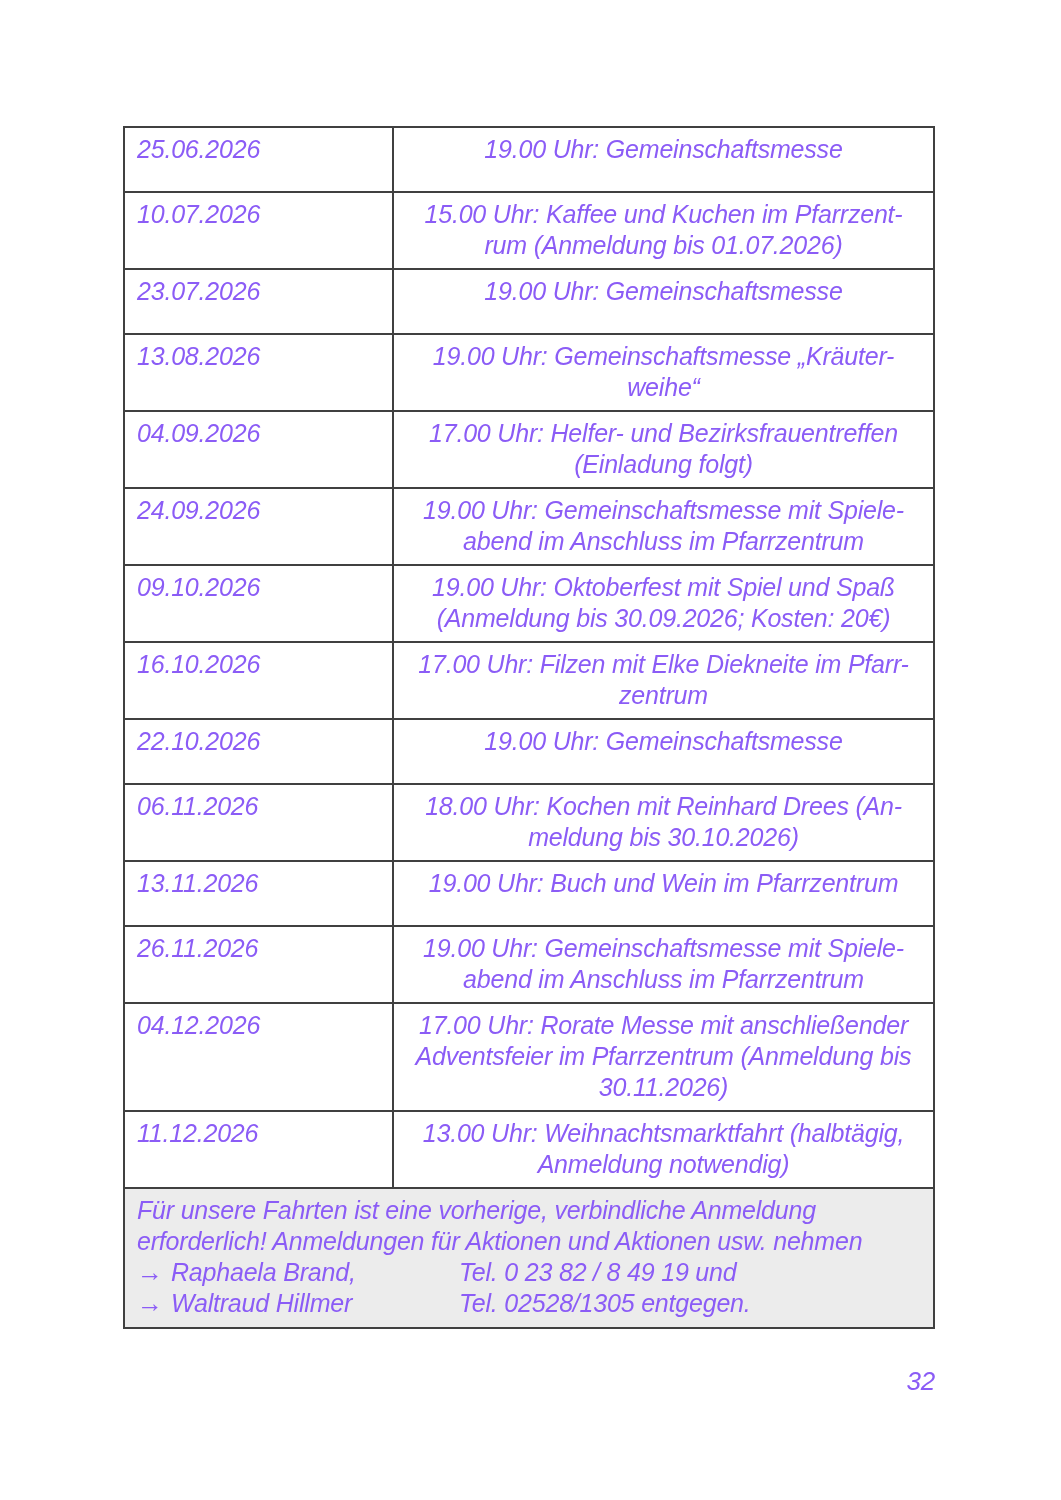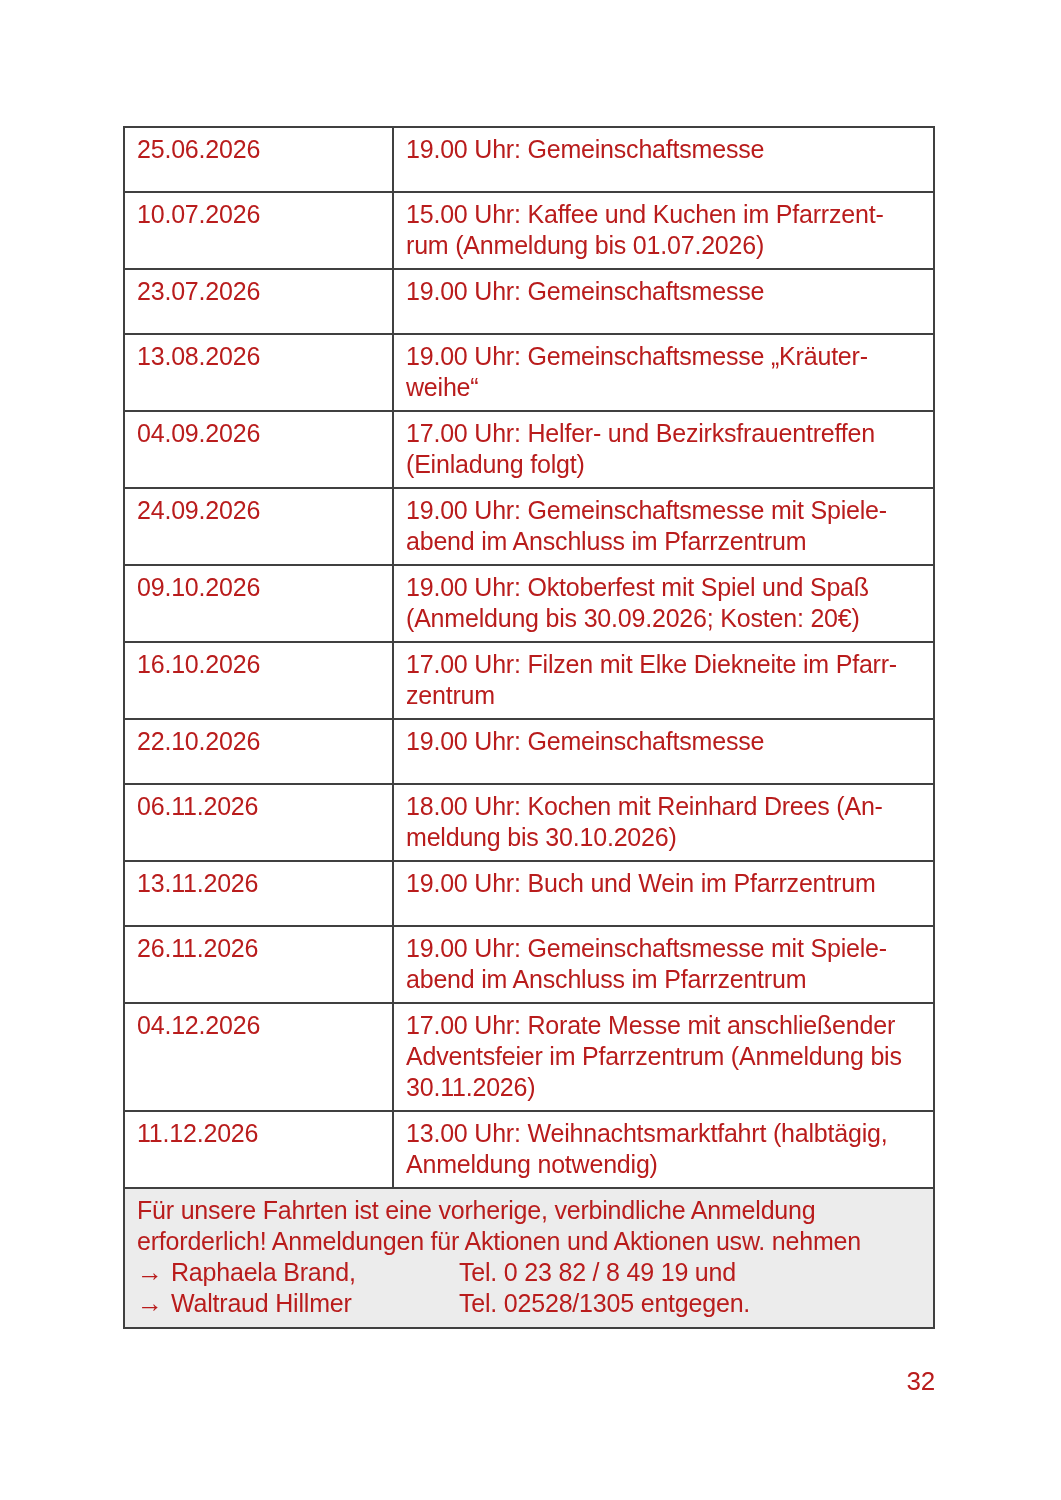--- a/index.html
+++ b/index.html
@@ -6,22 +6,23 @@
     margin: 0;
     padding: 0;
     background: #ffffff;
   }
   .page {
     position: relative;
     width: 1061px;
     height: 1500px;
     background: #ffffff;
     font-family: "Liberation Sans", sans-serif;
-    color: #b91c1c;
+    color: #8b5cf6;
     letter-spacing: -0.2px;
+    font-style: italic;
   }
   .content {
     position: absolute;
     left: 123px;
     top: 126px;
     width: 812px;
   }
   table.schedule {
     width: 100%;
     border-collapse: collapse;
@@ -30,21 +31,21 @@
   table.schedule col.c-date  { width: 269px; }
   table.schedule td {
     border: 2px solid #404040;
     vertical-align: top;
     padding: 6px 12px 7px 12px;
     font-size: 25px;
     line-height: 31px;
     background: #ffffff;
   }
   tr.single td { height: 50px; }
-  .event-line { white-space: nowrap; }
+  .event-line { white-space: nowrap; text-align: center; }
   .footer-note {
     border: 2px solid #404040;
     border-top: none;
     background: #ececec;
     padding: 6px 28px 8px 12px;
     font-size: 25px;
     line-height: 31px;
   }
   .note-line { white-space: nowrap; }
   .contact-row {

